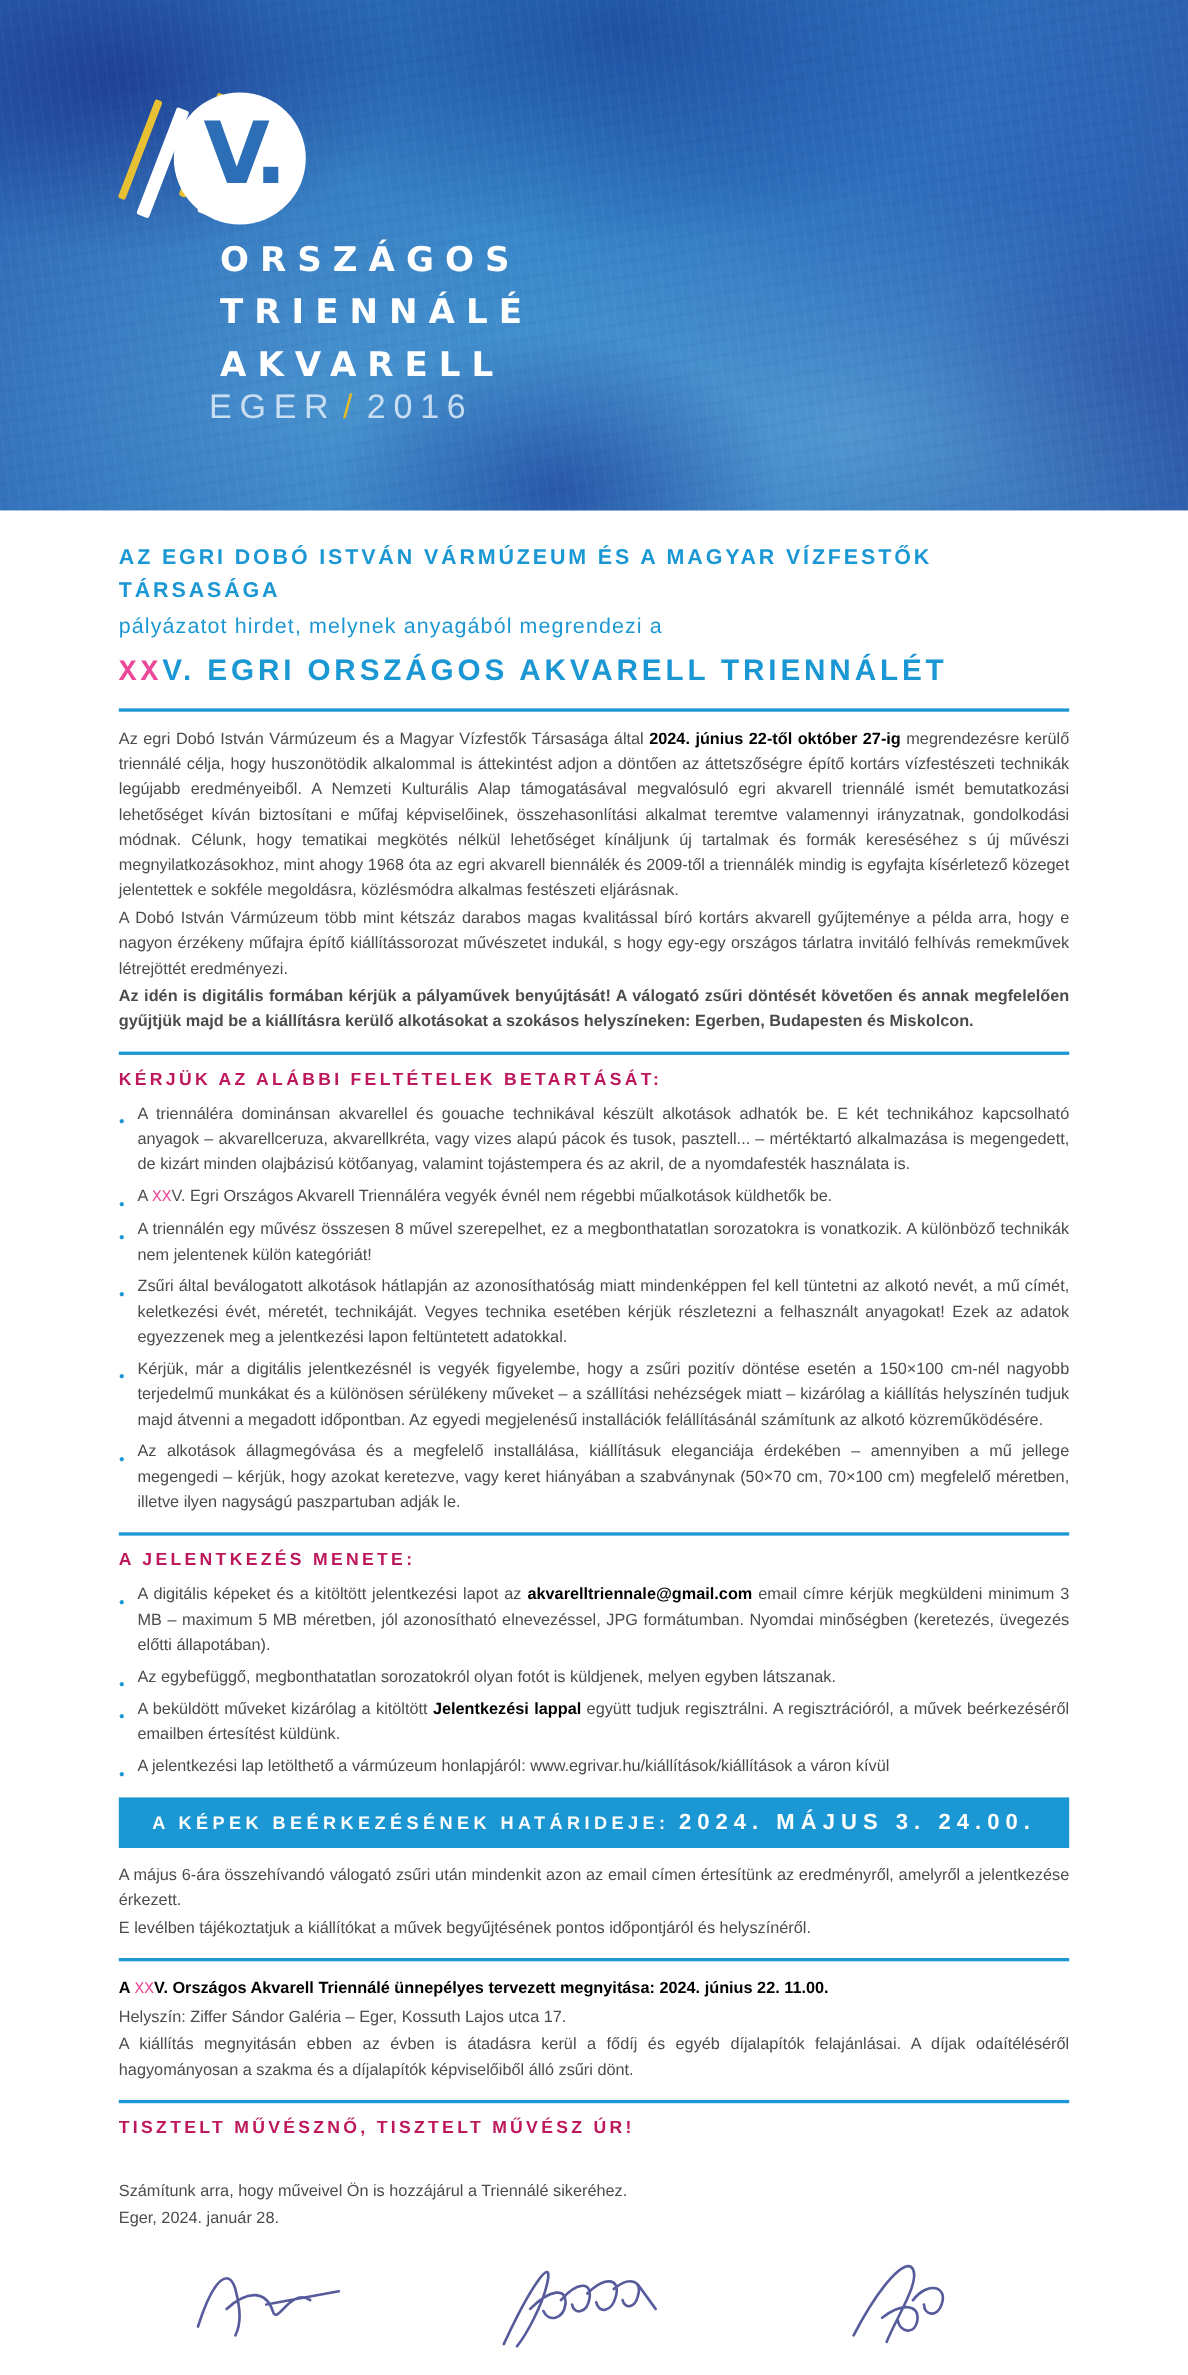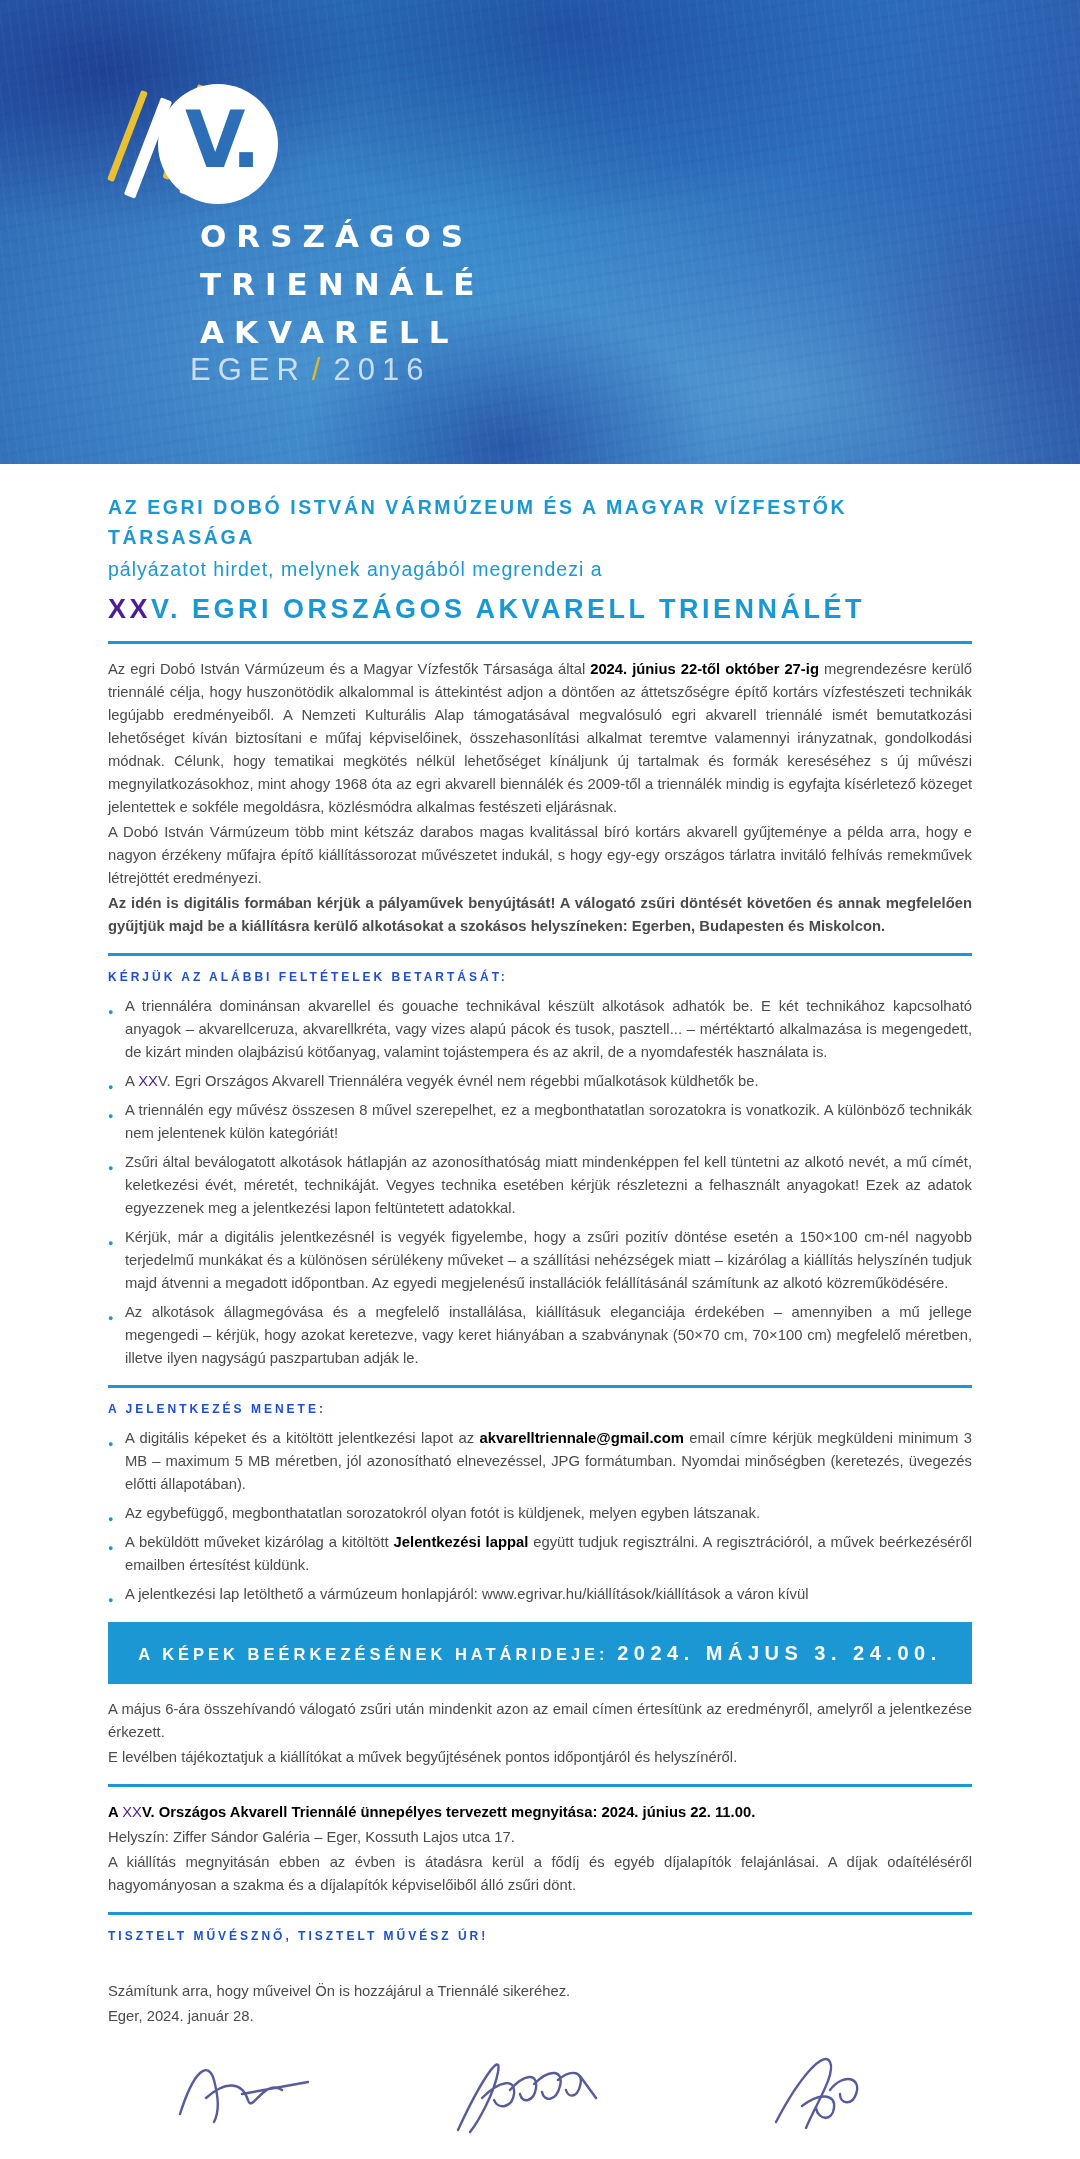--- a/index.html
+++ b/index.html
@@ -53,38 +53,38 @@
   }
   .hero-sub .slash-glyph{color:#e0b92e;padding:0 6px;font-weight:400;}
   
   .content{padding:24px 108px 0 108px;}
   .h-blue{color:#1b98d4;}
   .intro-h1{
     font-size:19.5px;font-weight:700;letter-spacing:2.6px;line-height:30px;margin:4px 0 2px;
   }
   .intro-h2{font-size:19.5px;font-weight:400;letter-spacing:1px;line-height:30px;margin:2px 0 8px;}
   .intro-h3{font-size:27px;font-weight:800;letter-spacing:3.5px;line-height:34px;margin:4px 0 0;}
-  .xx{color:#4c1d95;}
+  .xx{color:#ec4899;font-family:Liberation Mono, monospace;}
   .rule{border:none;border-top:3px solid #1b98d4;margin:15px 0 14px;}
   p.body, li.body{
     font-size:14.8px;line-height:23px;color:#4b4b4b;text-align:justify;margin:0;
   }
   p.body{margin:0 0 2px;}
   .b{font-weight:700;color:#000000;}
   .bold-block{font-weight:700;color:#141414;}
   .section-h{
-    font-size:12px;font-weight:700;letter-spacing:3px;color:#1d4ed8;margin:2px 0 11px;
+    font-size:16px;font-weight:700;letter-spacing:3px;color:#be185d;margin:2px 0 11px;
   }
   ul.dots{list-style:none;margin:0;padding:0;}
   ul.dots li{position:relative;padding-left:17px;margin:0 0 6px;}
   ul.dots li::before{
     content:"●";position:absolute;left:0;top:6px;font-size:9px;color:#1b98d4;
   }
   .banner{
-    margin:16px 0 14px;height:62px;background:#1b98d4;color:#fff;
+    margin:16px 0 14px;height:46px;background:#1b98d4;color:#fff;
     display:flex;align-items:center;justify-content:center;
   }
   .banner .base{font-size:16.5px;font-weight:700;letter-spacing:4px;}
   .banner .big{font-size:20px;font-weight:800;letter-spacing:5.5px;}
   .opening-line{font-size:14.8px;line-height:24px;}
   .closing-gap{height:26px;}
   .date-line{margin:40px 0 0;}
   
   .sig-row{display:flex;margin:10px 0 0;}
   .sig-col{flex:1;display:flex;flex-direction:column;align-items:center;text-align:center;}

